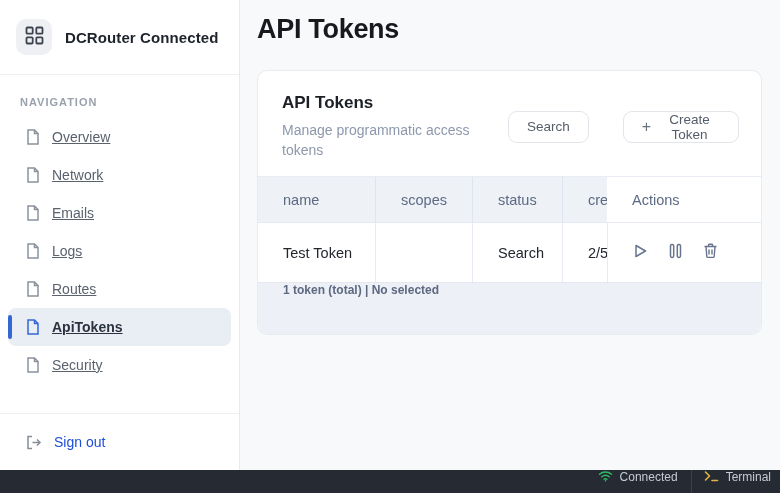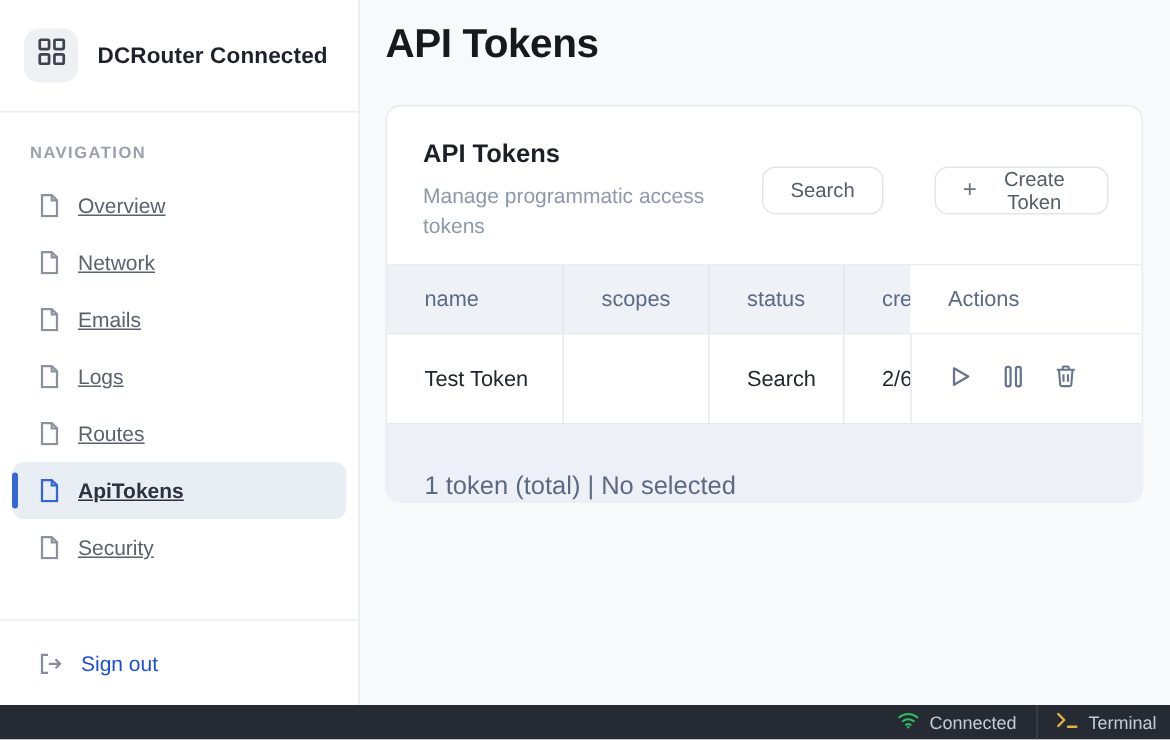--- a/index.html
+++ b/index.html
@@ -64,27 +64,27 @@
               align-items:center; padding-left:25px; }
   .thead .c-name, .thead .c-scopes, .thead .c-status { border-right:1px solid #dfe5ee;
               align-self:stretch; display:flex; align-items:center; }
   .thead .c-crea { align-self:stretch; display:flex; align-items:center; }
   .trow .c-name, .trow .c-scopes, .trow .c-status { border-right:1px solid #e7ebf1;
               align-self:stretch; display:flex; align-items:center; }
   .trow .c-act { border-left:1px solid #e7ebf1; gap:21px; }
   .icon-btn { background:none; border:none; color:#67748c; display:flex; cursor:pointer; padding:0; }
 
   .tfoot { height:52px; background:#edf1f7; border-top:1px solid #e4e9f0; display:flex;
-           align-items:flex-end; padding-left:25px; font-size:17px; color:#5d6980;
-           font-weight:400; }
+           align-items:flex-start; padding-left:25px; font-size:12px; color:#5d6980;
+           font-weight:700; }
 
   
   .statusbar { height:23px; background:#262b33; display:flex; align-items:center;
                justify-content:flex-end; font-size:12px; color:#c4cbd4; font-weight:500; }
-  .sb-item { display:flex; align-items:center; gap:7px; padding:0 13px; height:100%; }
+  .sb-item { display:flex; gap:7px; padding:0 13px; height:100%; }
   .sb-sep { width:1px; height:23px; background:#3a414b; }
   .sb-item.terminal { padding:0 9px 0 12px; }
 </style>
 </head>
 <body>
 
 <div class="app">
 
   <aside class="sidebar">
     <div class="side-header">
@@ -215,21 +215,21 @@
         <div class="c-scopes">scopes</div>
         <div class="c-status">status</div>
         <div class="c-crea">crea</div>
         <div class="c-act">Actions</div>
       </div>
 
       <div class="trow">
         <div class="c-name">Test Token</div>
         <div class="c-scopes"></div>
         <div class="c-status">Search</div>
-        <div class="c-crea">2/6</div>
+        <div class="c-crea">2/5</div>
         <div class="c-act">
           <button class="icon-btn">
             <span>
               <svg width="15" height="16" viewBox="0 0 15 16" fill="none" stroke="currentColor" stroke-width="1.5" stroke-linejoin="round">
                   <path d="M3 2.5l9.5 5.5L3 13.5z"></path>
                 </svg>
             </span>
           </button>
           <button class="icon-btn">
             <span>

